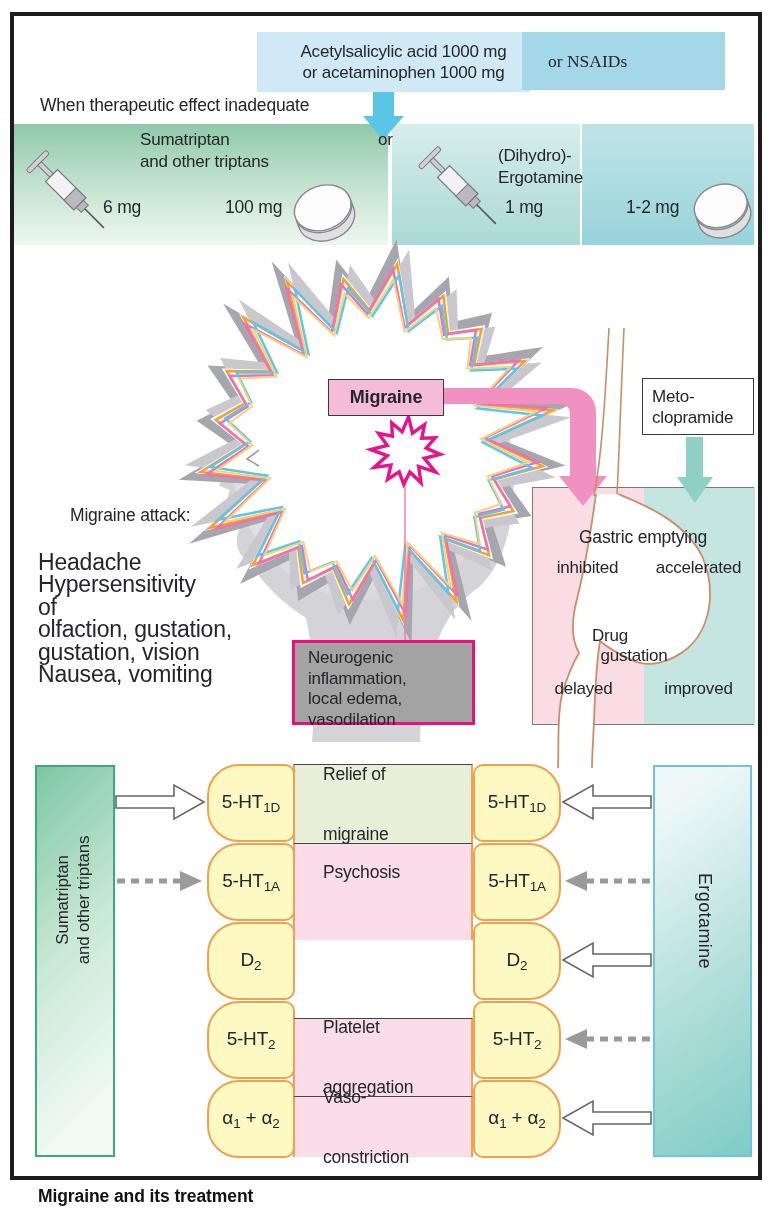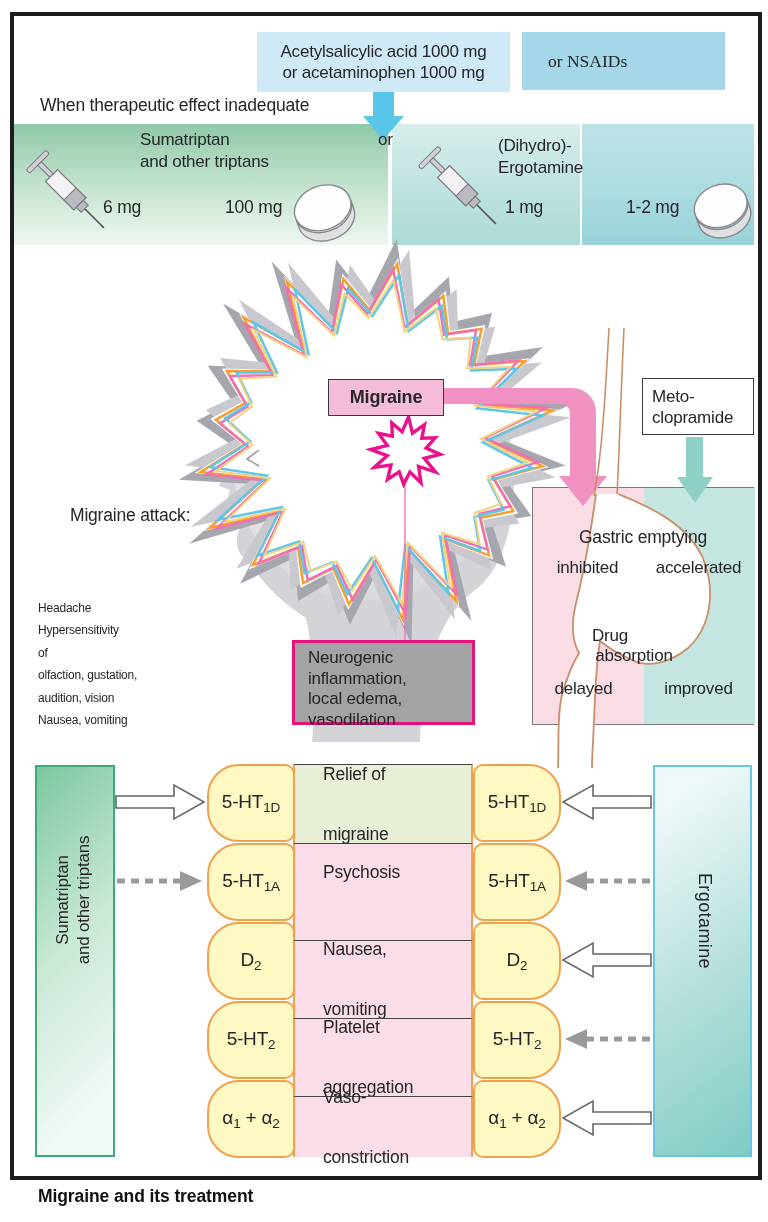--- a/index.html
+++ b/index.html
@@ -2,35 +2,35 @@
 <html><head>
 <meta charset="utf-8">
 <style>
   html,body{margin:0;padding:0;background:#fff;}
   .page{position:relative;width:768px;height:1222px;background:#fff;overflow:hidden;
         font-family:"Liberation Sans",sans-serif;color:#26262a;letter-spacing:-0.2px;}
   .frame{position:absolute;left:10px;top:12px;width:744px;height:1160px;border:4px solid #1d1d1f;z-index:6;pointer-events:none;}
   .bigsvg{position:absolute;left:0;top:0;width:768px;height:1222px;z-index:2;pointer-events:none;}
   .txt{position:absolute;z-index:3;}
   
-  .analgesic-box{left:257px;top:32px;width:253px;height:60px;background:#cfe9f6;display:flex;flex-direction:column;justify-content:center;text-align:center;font-size:17px;line-height:21px;}
+  .analgesic-box{left:257px;top:32px;width:253px;height:60px;background:#cfe9f6;display:flex;flex-direction:column;justify-content:center;text-align:center;font-size:17px;line-height:21px;padding-left:20px;}
   .nsaid-box{left:522px;top:32px;width:203px;height:58px;background:#a4d7e8;display:flex;align-items:center;font-family:"Liberation Serif",serif;font-size:17.5px;padding-left:26px;box-sizing:border-box;letter-spacing:0;}
   .inadequate{left:40px;top:95px;font-size:17.5px;}
   
   .band{position:absolute;top:124px;height:121px;z-index:1;}
   .band-green{left:12px;width:376px;background:linear-gradient(180deg,#8fc9a9 0%,#c8e5d2 55%,#edf7f0 100%);}
   .band-teal-mid{left:392px;width:188px;background:linear-gradient(180deg,#d7eeec 0%,#bce1dd 60%,#abdad5 100%);}
   .band-teal-right{left:582px;width:172px;background:linear-gradient(180deg,#bfe4e8 0%,#a9dbe0 60%,#97d3da 100%);}
   .band-label{font-size:17px;line-height:22px;}
   .dose{font-size:17.5px;}
   
   .migraine-box{left:328px;top:379px;width:114px;height:35px;background:#f5bcd9;border:1.5px solid #3a3a3e;
     display:flex;align-items:center;justify-content:center;font-weight:bold;font-size:18px;z-index:3;}
   .attack-title{left:38px;top:505px;font-size:17.5px;margin-left:32px;}
-  .attack-list{left:38px;top:551px;font-size:12px;line-height:22.4px;margin-top:46px;}
+  .attack-list{left:38px;top:551px;font-size:23px;line-height:22.4px;}
   .attack-list span{display:block;}
   .neuro-box{left:292px;top:640px;width:183px;height:85px;background:#a3a3a3;border:3px solid #e5127e;
     box-sizing:border-box;padding:5px 0 0 13px;font-size:17px;line-height:20.5px;z-index:3;}
   .neuro-box span{display:block;}
   .metoclo-box{left:642px;top:378px;width:112px;height:57px;background:#fff;border:1.5px solid #3a3a3e;
     box-sizing:border-box;padding:7px 0 0 9px;font-size:17px;line-height:21px;z-index:3;}
   .metoclo-box span{display:block;}
   
   .panel-block{position:absolute;left:532px;top:487px;width:222px;height:238px;z-index:1;border:1px solid #7a7a7e;box-sizing:border-box;}
   .panel-pink{position:absolute;left:0;top:0;width:111px;height:100%;background:#fadce5;}
@@ -157,56 +157,56 @@
   <div class="txt nsaid-box">
     <span>or NSAIDs</span>
   </div>
   <div class="txt inadequate">When therapeutic effect inadequate</div>
 
   <div class="txt band-label" style="left:140px;top:129px;">
     <span style="display:block">Sumatriptan</span>
     <span style="display:block">and other triptans</span>
   </div>
   <div class="txt band-label" style="left:378px;top:129px;">or</div>
-  <div class="txt band-label" style="left:498px;top:135px;">
+  <div class="txt band-label" style="left:498px;top:145px;">
     <span style="display:block">(Dihydro)-</span>
     <span style="display:block">Ergotamine</span>
   </div>
   <div class="txt dose" style="left:103px;top:197px;">6 mg</div>
   <div class="txt dose" style="left:225px;top:197px;">100 mg</div>
   <div class="txt dose" style="left:505px;top:197px;">1 mg</div>
   <div class="txt dose" style="left:626px;top:197px;">1-2 mg</div>
 
   <div class="txt migraine-box">Migraine</div>
   <div class="txt attack-title">Migraine attack:</div>
   <div class="txt attack-list">
     <span>Headache</span>
     <span>Hypersensitivity</span>
     <span>of</span>
     <span>olfaction, gustation,</span>
-    <span>audition, vision</span>
+    <span>gustation, vision</span>
     <span>Nausea, vomiting</span>
   </div>
   <div class="txt neuro-box">
     <span>Neurogenic</span>
     <span>inflammation,</span>
     <span>local edema,</span>
     <span>vasodilation</span>
   </div>
   <div class="txt metoclo-box">
     <span>Meto-</span>
     <span>clopramide</span>
   </div>
 
   <div class="txt stomach-txt" style="left:532px;top:527px;width:222px;font-size:17.5px;">Gastric emptying</div>
   <div class="txt stomach-txt" style="left:532px;top:558px;width:111px;">inhibited</div>
   <div class="txt stomach-txt" style="left:643px;top:558px;width:111px;">accelerated</div>
   <div class="txt stomach-txt" style="left:545px;top:626px;width:160px;">
     <span style="display:block;text-align:center;margin-right:30px;">Drug</span>
-    <span style="display:block;text-align:center;margin-left:18px;">absorption</span>
+    <span style="display:block;text-align:center;margin-left:18px;">gustation</span>
   </div>
   <div class="txt stomach-txt" style="left:532px;top:679px;width:103px;">delayed</div>
   <div class="txt stomach-txt" style="left:643px;top:679px;width:111px;">improved</div>
 
   <div class="vlabel vlabel-left">
     <span>Sumatriptan</span>
     <span>and other triptans</span>
   </div>
   <div class="vlabel vlabel-right">Ergotamine</div>
 
@@ -242,24 +242,20 @@
     </div>
 
   <div class="cell cell-green" style="top:764px;height:80px;">
     <span>Relief of</span>
       <span>migraine</span>
   </div>
   <div class="cell cell-pink" style="top:844px;height:96px;">
     <span>Psychosis</span>
       <span></span>
   </div>
-  <div class="cell cell-pink cell-div" style="top:940px;height:78px;">
-    <span>Nausea,</span>
-      <span>vomiting</span>
-  </div>
   <div class="cell cell-pink cell-div" style="top:1018px;height:78px;">
     <span>Platelet</span>
       <span>aggregation</span>
   </div>
   <div class="cell cell-pink cell-div" style="top:1096px;height:61px;">
     <span>Vaso-</span>
       <span>constriction</span>
   </div>
 
   <div class="arrow-slot ar-solid" style="left:114px;top:782px;">

